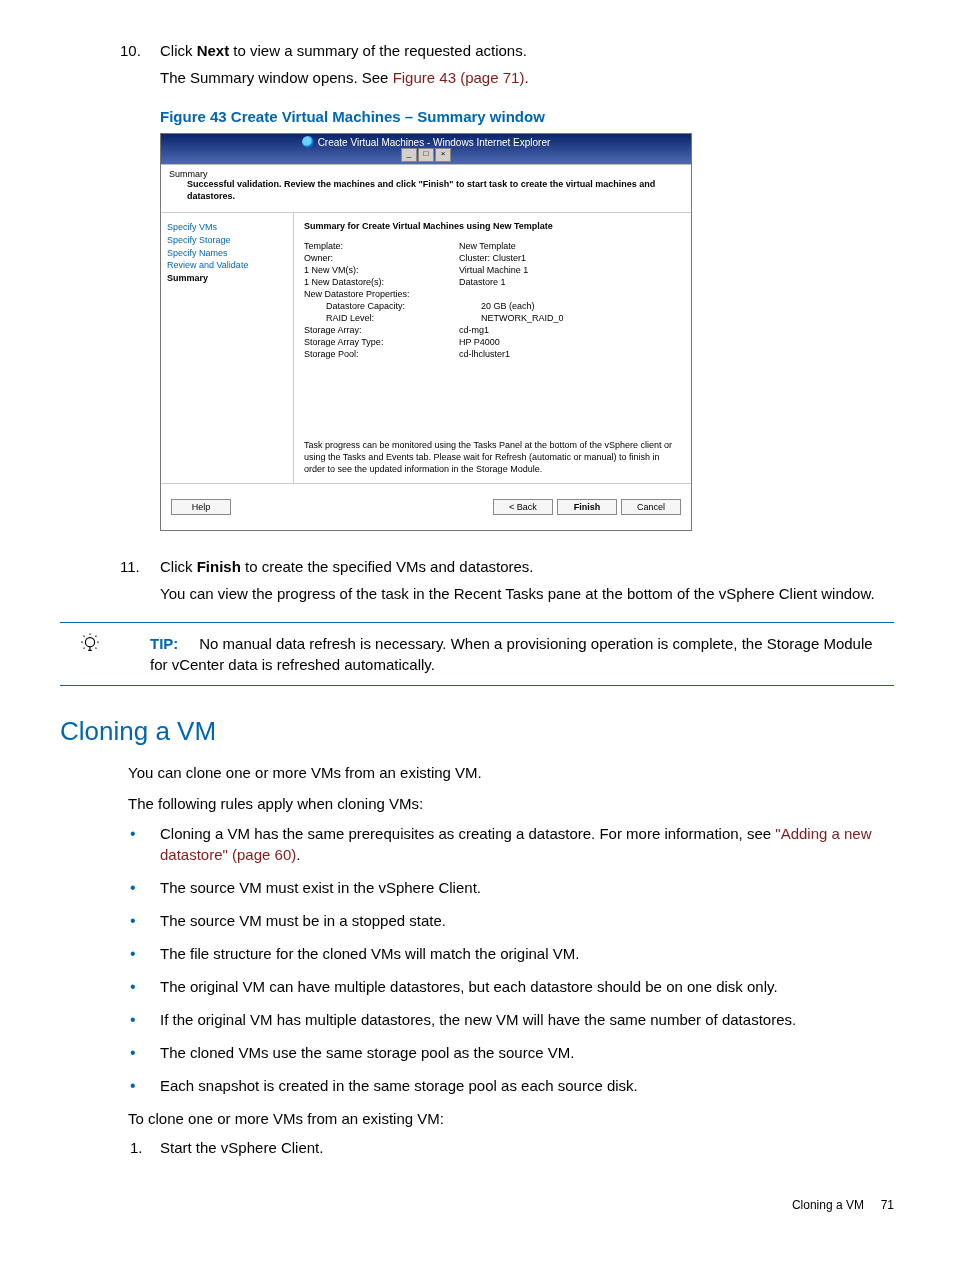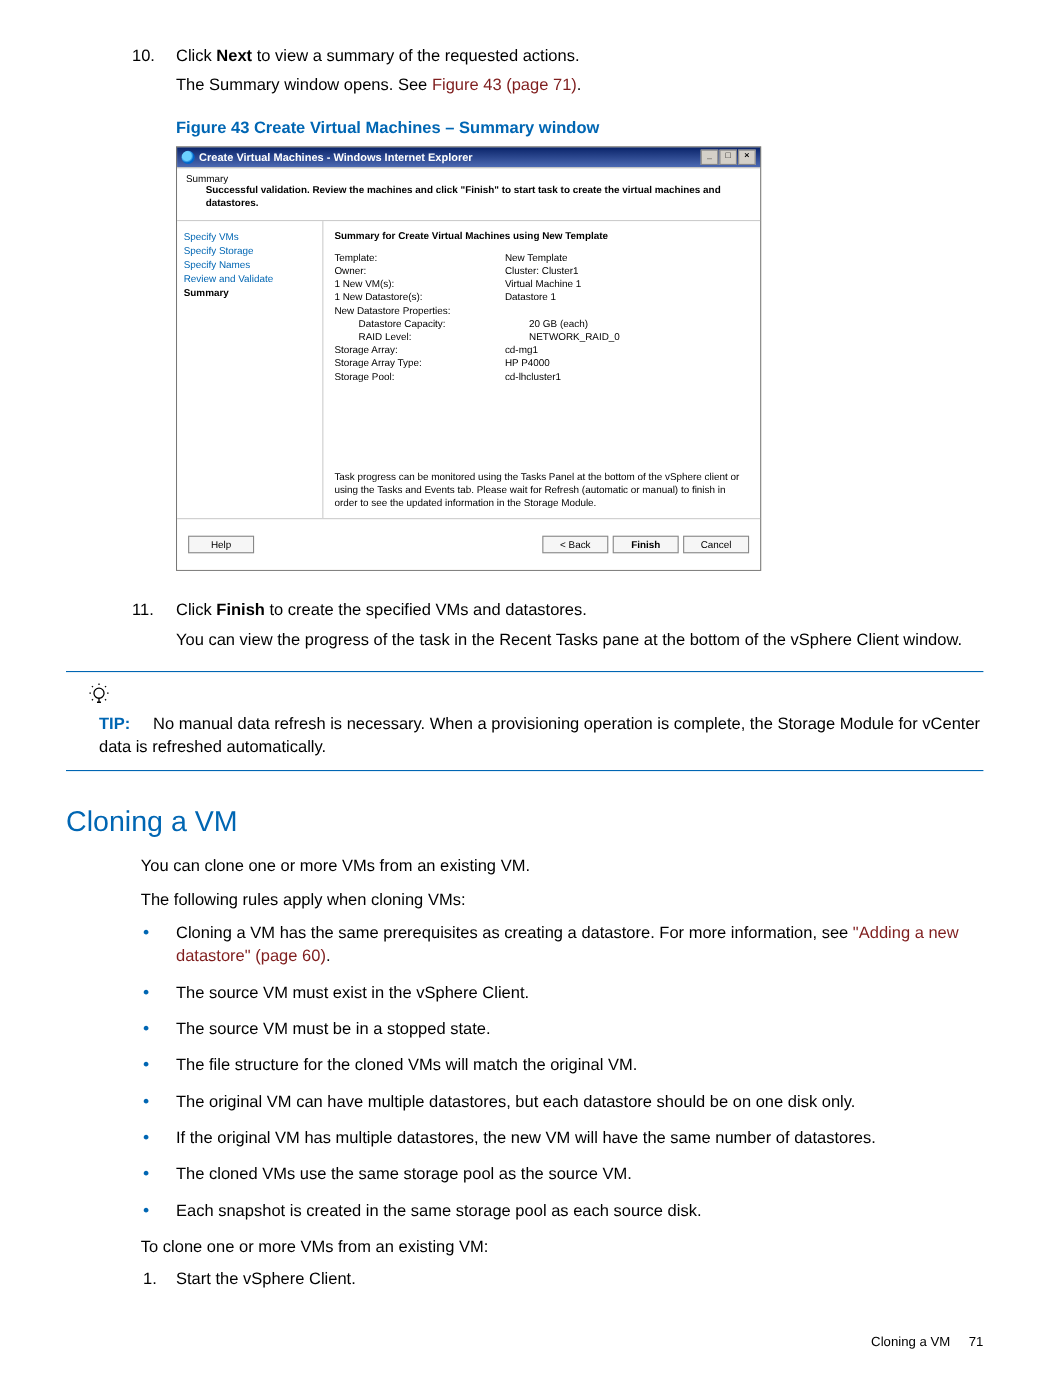--- a/index.html
+++ b/index.html
@@ -45,25 +45,26 @@
     border: 1px solid #777;
     width: 530px;
     background: #ece9d8;
     font-size: 9px;
     color: #000;
   }
   .win-title {
     background: linear-gradient(#0a246a, #4d6ab3);
     color: #fff;
     font-size: 10px;
-    font-weight: bold;
+    font-weight: normal;
     padding: 2px 4px;
     display: flex;
     align-items: center;
     justify-content: space-between;
+    flex-direction: column;
   }
   .win-title-left { display: flex; align-items: center; gap: 4px; }
   .ie-icon {
     width: 12px; height: 12px;
     background: radial-gradient(circle at 40% 40%, #6bd1ff 40%, #0066cc 60%);
     border-radius: 50%;
     display: inline-block;
   }
   .win-btns { display: flex; gap: 1px; }
   .win-btn {
@@ -140,21 +141,20 @@
   }
   .wiz-footer .btn.bold { font-weight: bold; }
   .wiz-footer .help { margin-right: auto; margin-left: 0; }
   
   .tip-wrap {
     border-top: 1px solid #0066b3;
     border-bottom: 1px solid #0066b3;
     margin: 18px 0 30px 0;
     padding: 10px 0;
     display: flex;
-    flex-direction: column;
   }
   .tip-icon {
     width: 60px;
     text-align: center;
     flex-shrink: 0;
     font-size: 18px;
   }
   .tip-text {
     flex: 1;
     font-size: 15px;

